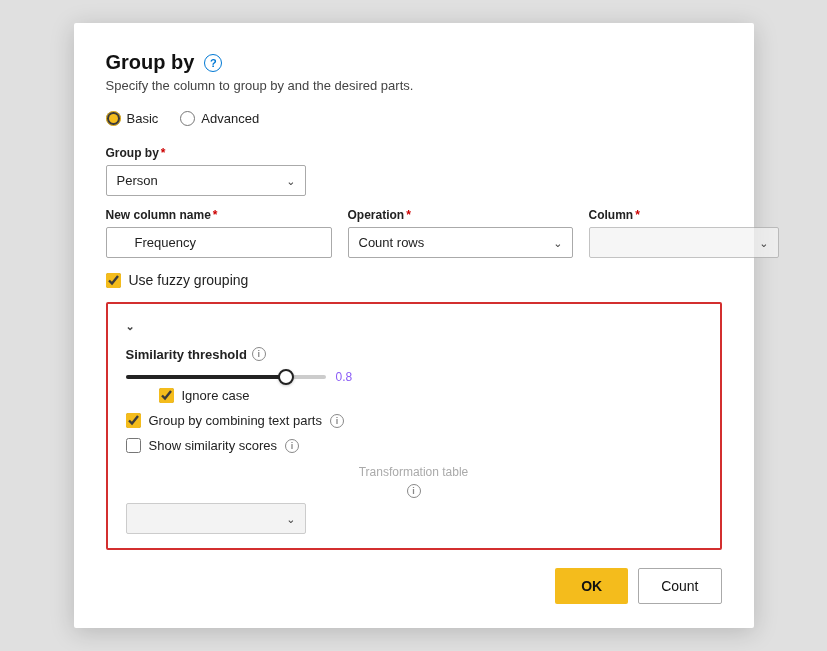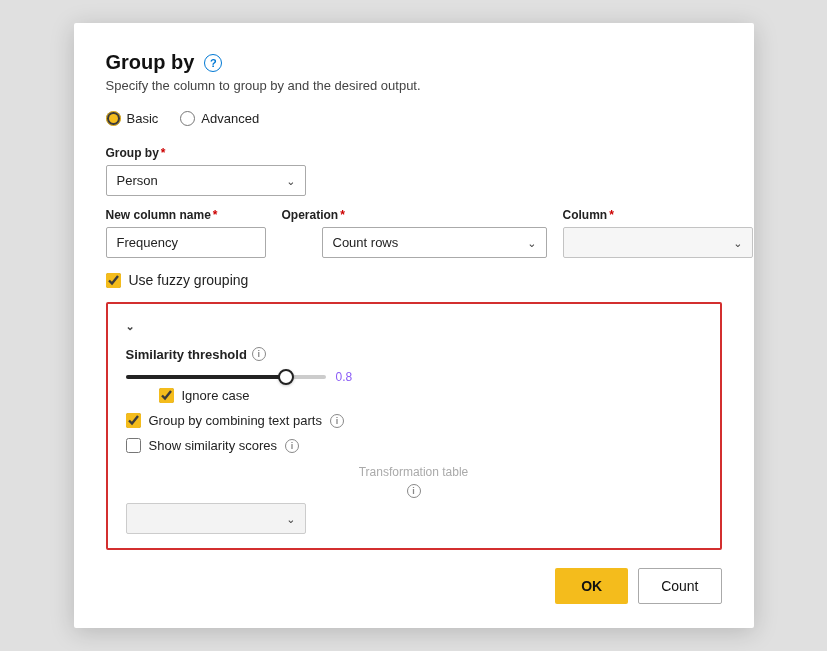--- a/index.html
+++ b/index.html
@@ -113,29 +113,28 @@
       align-items: flex-end;
       margin-bottom: 14px;
     }
     .field-group {
       display: flex;
       flex-direction: column;
     }
     .text-input {
       border: 1px solid #aaa;
       border-radius: 2px;
-      padding: 7px 10px;
+      padding: 7px 28px;
       font-size: 13px;
       color: #222;
       outline: none;
-      width: 160px;
+      width: 226px;
     }
     .operation-select select {
       width: 225px;
-      margin-left: 40px;
     }
     .column-select select {
       width: 190px;
       background: #f3f3f3;
       color: #aaa;
     }
     .fuzzy-checkbox-row {
       display: flex;
       align-items: center;
       gap: 8px;
@@ -290,21 +289,21 @@
 </head>
 <body>
 
 <div class="dialog">
   <div class="dialog-title">
     <h1>Group by</h1>
     <div class="help-icon" title="Help">
       <span>?</span>
     </div>
   </div>
-  <p class="dialog-subtitle">Specify the column to group by and the desired output.</p>
+  <p class="dialog-subtitle">Specify the column to group by and the desired parts.</p>
 
   <div class="radio-group">
     <label class="radio-label">
       <input type="radio" name="mode" checked="" style="">
       <span>Basic</span>
     </label>
     <label class="radio-label">
       <input type="radio" name="mode" style="">
       <span>Advanced</span>
     </label>

